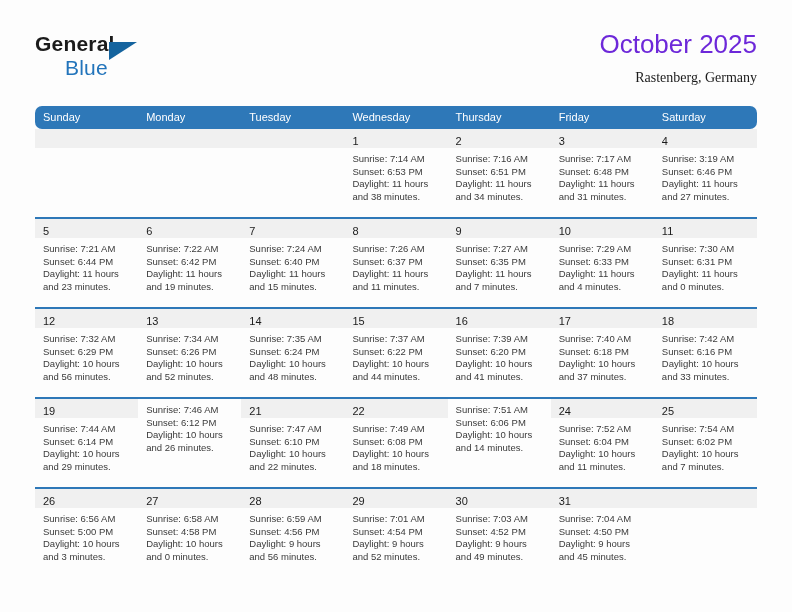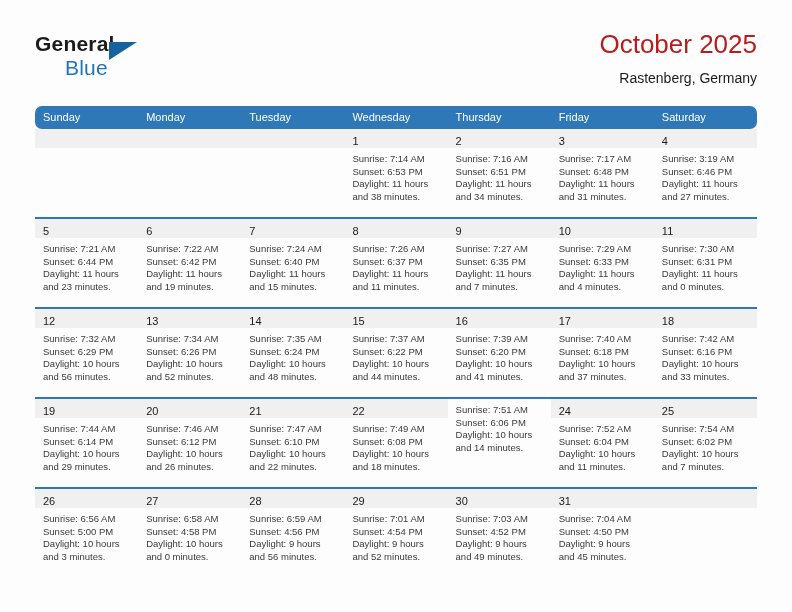--- a/index.html
+++ b/index.html
@@ -67,30 +67,31 @@
   }
 
   .title-block {
     position: absolute;
     right: 0;
     top: 0;
     text-align: right;
   }
   .cal-title {
     font-size: 26px;
-    color: #b91c1c;
+    color: #6d28d9;
     line-height: 32px;
     white-space: nowrap;
   }
   .cal-subtitle {
     font-size: 14px;
     color: #1b1b1b;
     line-height: 20px;
     margin-top: 8px;
     white-space: nowrap;
+    font-family: Liberation Serif, serif;
   }
 
   
   .calendar {
     position: absolute;
     left: 35px;
     top: 106px;
     width: 722px;
   }
   .weekday-row {
@@ -360,21 +361,20 @@
           <div class="day-cell">
             <div class="day-number-band"><span class="day-number">19</span></div>
             <div class="day-details">
               <div class="detail-line">Sunrise: 7:44 AM</div>
               <div class="detail-line">Sunset: 6:14 PM</div>
               <div class="detail-line">Daylight: 10 hours</div>
               <div class="detail-line">and 29 minutes.</div>
             </div>
           </div>
           <div class="day-cell">
-            <div class="day-number-band"><span class="day-number">20</span></div>
             <div class="day-details">
               <div class="detail-line">Sunrise: 7:46 AM</div>
               <div class="detail-line">Sunset: 6:12 PM</div>
               <div class="detail-line">Daylight: 10 hours</div>
               <div class="detail-line">and 26 minutes.</div>
             </div>
           </div>
           <div class="day-cell">
             <div class="day-number-band"><span class="day-number">21</span></div>
             <div class="day-details">

